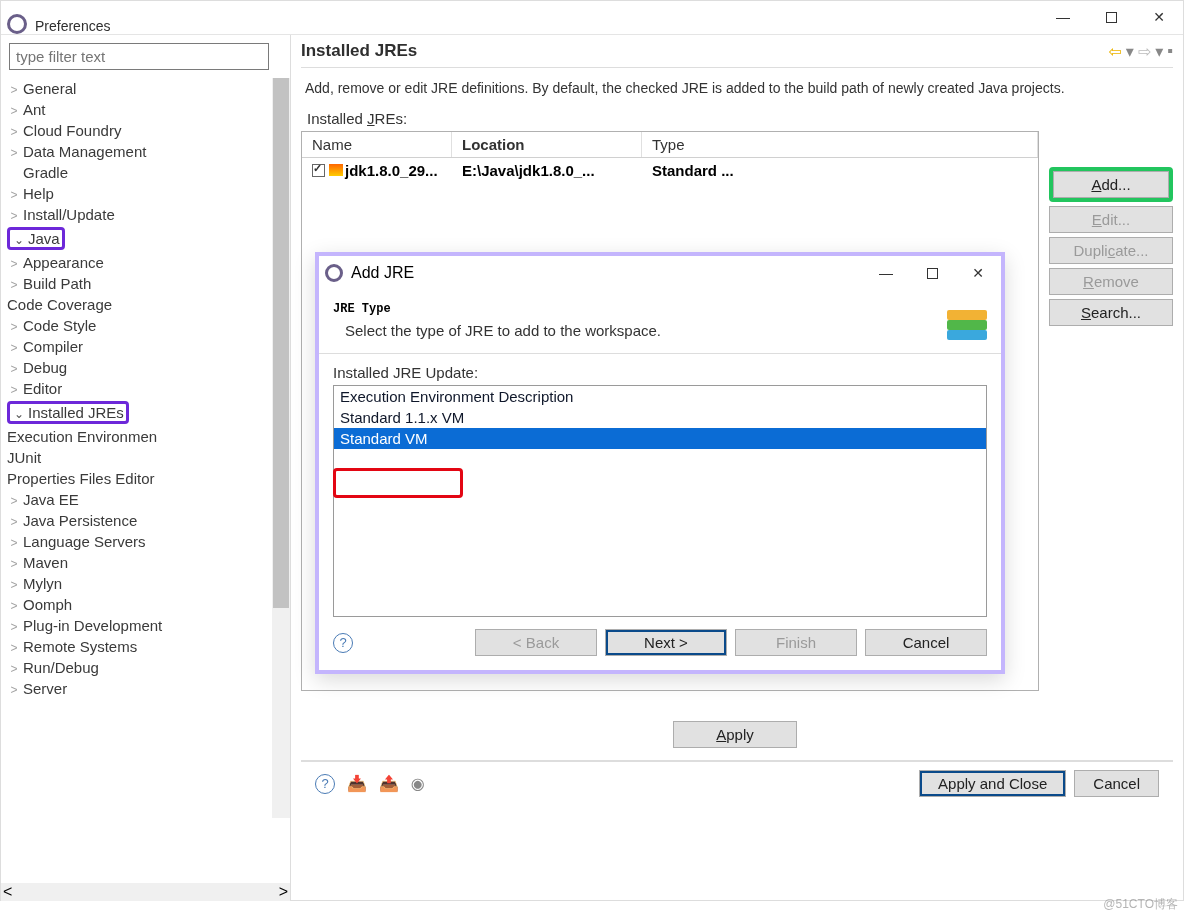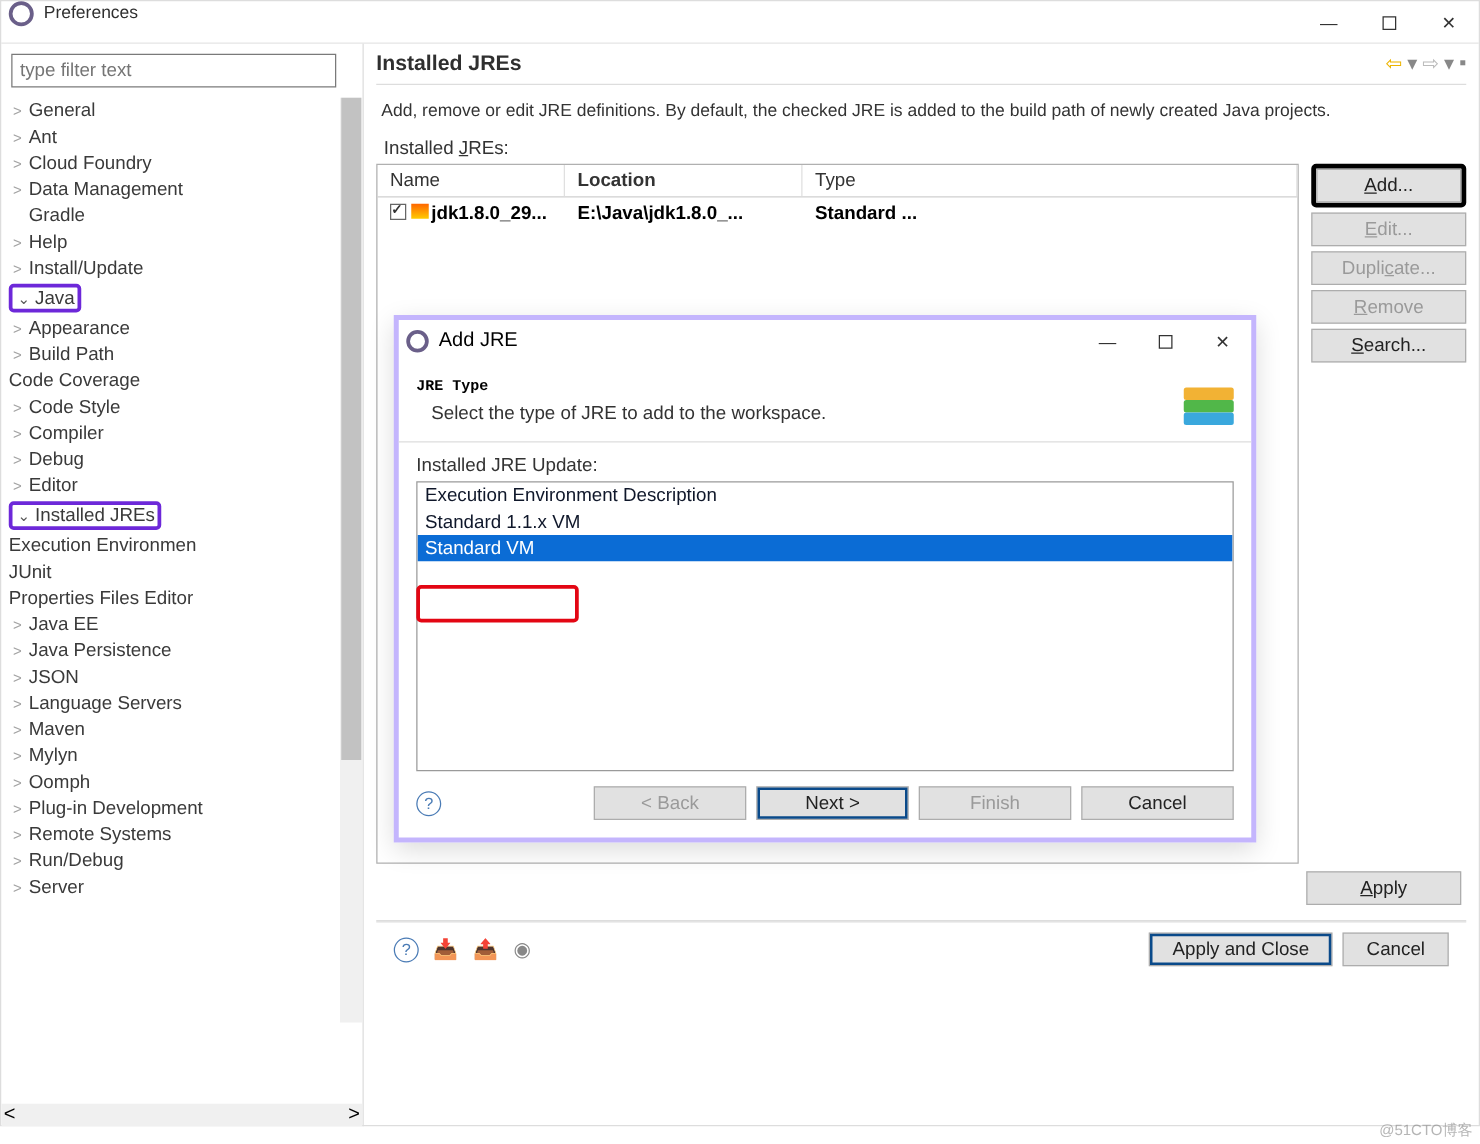--- a/index.html
+++ b/index.html
@@ -1,20 +1,20 @@
 <!DOCTYPE html>
 <html><head>
 <meta charset="utf-8">
 <style>
   * { box-sizing: border-box; font-family: "Segoe UI", Tahoma, sans-serif; }
   body { margin: 0; background: #fff; width: 1184px; height: 915px; position: relative; overflow: hidden; }
 
   
   .win-main { width: 1184px; height: 901px; border: 1px solid #ddd; background: #fff; }
-  .titlebar { height: 34px; display: flex; align-items: flex-start; border-bottom: 1px solid #e5e5e5; padding-left: 6px; color: #2f2f2f; font-size: 14px; }
+  .titlebar { height: 34px; display: flex; align-items: flex-end; border-bottom: 1px solid #e5e5e5; padding-left: 6px; color: #2f2f2f; font-size: 14px; }
   .titlebar .app-icon { width: 20px; height: 20px; border-radius: 50%; border: 3px solid #6a5f89; margin-right: 8px; background: #fff; }
   .titlebar .spacer { flex: 1; }
   .winbtn { width: 48px; height: 34px; display: inline-flex; align-items: center; justify-content: center; font-size: 14px; color: #333; }
   .square-icon { width: 11px; height: 11px; border: 1px solid #333; display: inline-block; }
 
   .win-body { display: flex; height: 866px; }
   .left-pane { width: 290px; border-right: 1px solid #ddd; display: flex; flex-direction: column; }
   .filter { width: 260px; margin: 8px; padding: 4px 6px; border: 1px solid #7a7a7a; font-size: 15px; color: #666; }
   .tree-wrap { flex: 1; overflow: hidden; position: relative; }
   .tree { font-size: 15px; color: #3a3a3a; margin: 0; padding: 0 0 0 6px; list-style: none; }
@@ -53,21 +53,21 @@
   .td.c2 { width: 190px; font-weight: 700; }
   .td.c3 { flex: 1; font-weight: 700; }
   .chk { display: inline-block; width: 13px; height: 13px; border: 1px solid #666; margin-right: 4px; position: relative; top: 1px; }
   .chk::after { content: "✓"; font-size: 11px; color: #333; position: absolute; top: -3px; left: 0; }
   .jre-icon { display: inline-block; width: 14px; height: 12px; background: linear-gradient(#f60, #fc0); margin-right: 2px; }
 
   .side-buttons { display: flex; flex-direction: column; gap: 4px; width: 124px; }
   .btn { border: 1px solid #adadad; background: #e1e1e1; padding: 4px 0; font-size: 15px; text-align: center; color: #222; }
   .btn.disabled { color: #9a9a9a; }
   .btn u { text-decoration: underline; }
-  .red-border { border: 4px solid #000000; border-radius: 4px; }
+  .red-border { border: 4px solid #22c55e; border-radius: 4px; margin-top: 36px; }
 
   .footer-right { margin-top: auto; display: flex; justify-content: flex-end; gap: 6px; padding-right: 4px; }
   .footer-right .btn { width: 124px; }
   .footer-sep { border-top: 1px solid #ddd; margin-top: 12px; }
 
   .bottom-bar { border-top: 1px solid #ddd; display: flex; align-items: center; padding: 8px 14px; }
   .toolbar-icons { display: flex; gap: 12px; color: #4a7bb5; font-size: 16px; }
   .bottom-buttons { margin-left: auto; display: flex; gap: 8px; }
   .bottom-buttons .btn { padding: 4px 18px; }
   .btn.focus { outline: 2px solid #0a4a8a; outline-offset: -3px; }
@@ -135,21 +135,20 @@
           <li class="indent1"><span class="chev">&gt;</span><span>Code Style</span></li>
           <li class="indent1"><span class="chev">&gt;</span><span>Compiler</span></li>
           <li class="indent1"><span class="chev">&gt;</span><span>Debug</span></li>
           <li class="indent1"><span class="chev">&gt;</span><span>Editor</span></li>
           <li class="indent1"><span class="red-box"><span class="chev down">⌄</span><span>Installed JREs</span></span></li>
           <li class="indent3"><span>Execution Environmen</span></li>
           <li class="indent2"><span>JUnit</span></li>
           <li class="indent2"><span>Properties Files Editor</span></li>
           <li><span class="chev">&gt;</span><span>Java EE</span></li>
           <li><span class="chev">&gt;</span><span>Java Persistence</span></li>
-          <li><span class="chev">&gt;</span><span>JSON</span></li>
           <li><span class="chev">&gt;</span><span>Language Servers</span></li>
           <li><span class="chev">&gt;</span><span>Maven</span></li>
           <li><span class="chev">&gt;</span><span>Mylyn</span></li>
           <li><span class="chev">&gt;</span><span>Oomph</span></li>
           <li><span class="chev">&gt;</span><span>Plug-in Development</span></li>
           <li><span class="chev">&gt;</span><span>Remote Systems</span></li>
           <li><span class="chev">&gt;</span><span>Run/Debug</span></li>
           <li><span class="chev">&gt;</span><span>Server</span></li>
         </ul>
         <div class="tree-scrollbar-v">
@@ -194,21 +193,21 @@
           <div class="red-border">
             <div class="btn"><u>A</u><span>dd...</span></div>
           </div>
           <div class="btn disabled"><u>E</u><span>dit...</span></div>
           <div class="btn disabled"><span>Dupli</span><u>c</u><span>ate...</span></div>
           <div class="btn disabled"><u>R</u><span>emove</span></div>
           <div class="btn"><u>S</u><span>earch...</span></div>
         </div>
       </div>
 
-      <div class="footer-right" style="margin-top:6px;">
+      <div class="footer-right" style="margin-top:30px;justify-content:center;">
         <div class="btn"><u>A</u><span>pply</span></div>
       </div>
       <div class="footer-sep"></div>
 
       <div class="bottom-bar">
         <div class="toolbar-icons">
           <span class="help">?</span>
           <span>📥</span>
           <span>📤</span>
           <span style="color:#888;">◉</span>

